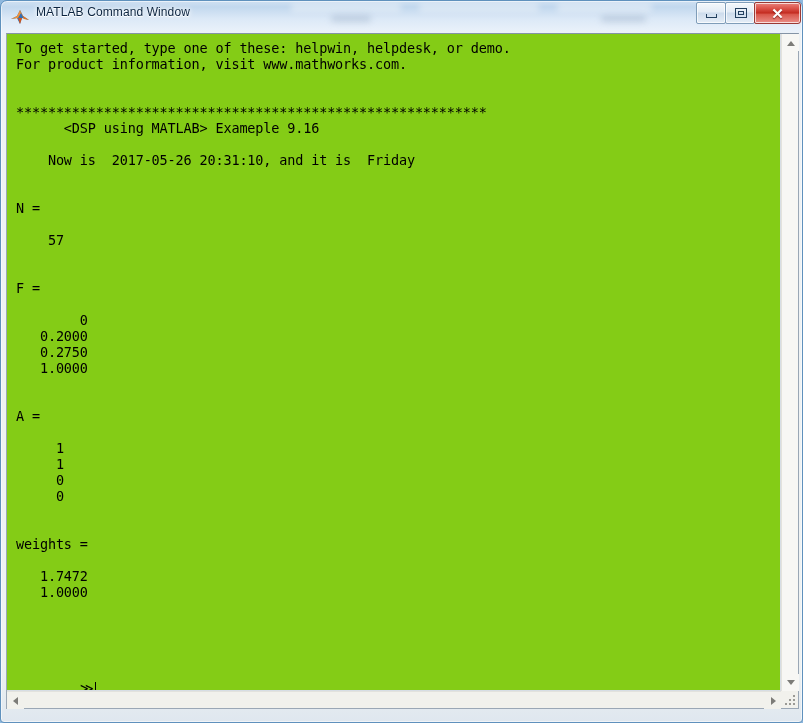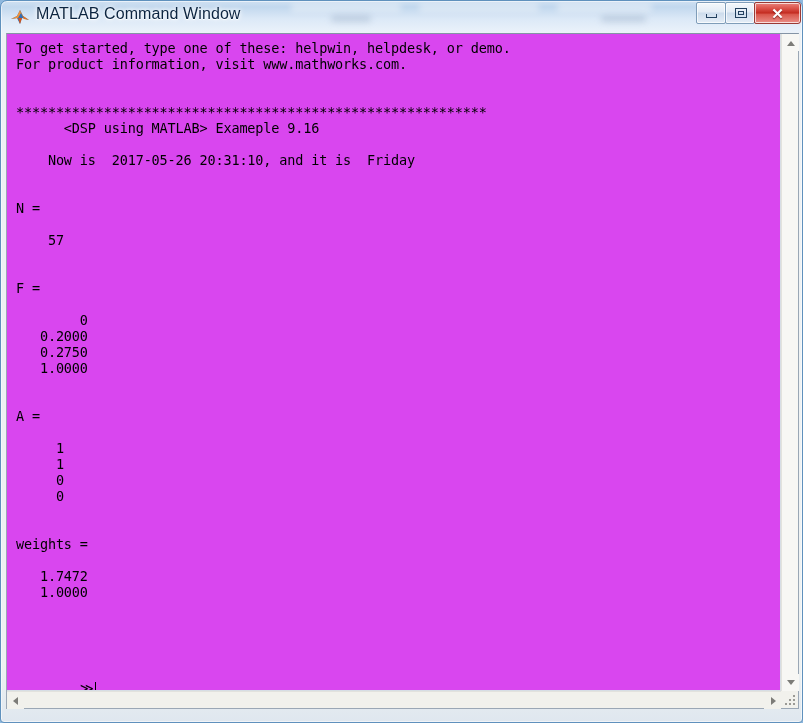--- a/index.html
+++ b/index.html
@@ -56,21 +56,21 @@
     left: 9px;
     top: 7px;
     width: 20px;
     height: 19px;
   }
 
   #title-text {
     position: absolute;
     left: 35px;
     top: 4px;
-    font-size: 16px;
+    font-size: 12px;
     color: #0b2440;
     letter-spacing: 0.1px;
     text-shadow: 0 0 4px #ffffff, 0 0 7px #ffffff, 0 1px 0 #ffffff;
     white-space: nowrap;
   }
 
   
   #caption-buttons {
     position: absolute;
     right: 3px;
@@ -150,21 +150,21 @@
     border: 1px solid #9aa7b5;
     border-top-color: #8494a6;
   }
 
   #text-viewport {
     position: absolute;
     left: 0;
     top: 0;
     right: 17px;
     bottom: 17px;
-    background: #d946ef;
+    background: #84cc16;
     overflow: hidden;
     border-right: 1px solid #d6dde4;
     border-bottom: 1px solid #d6dde4;
   }
 
   #console-text {
     position: absolute;
     left: 9px;
     top: 6px;
     margin: 0;

